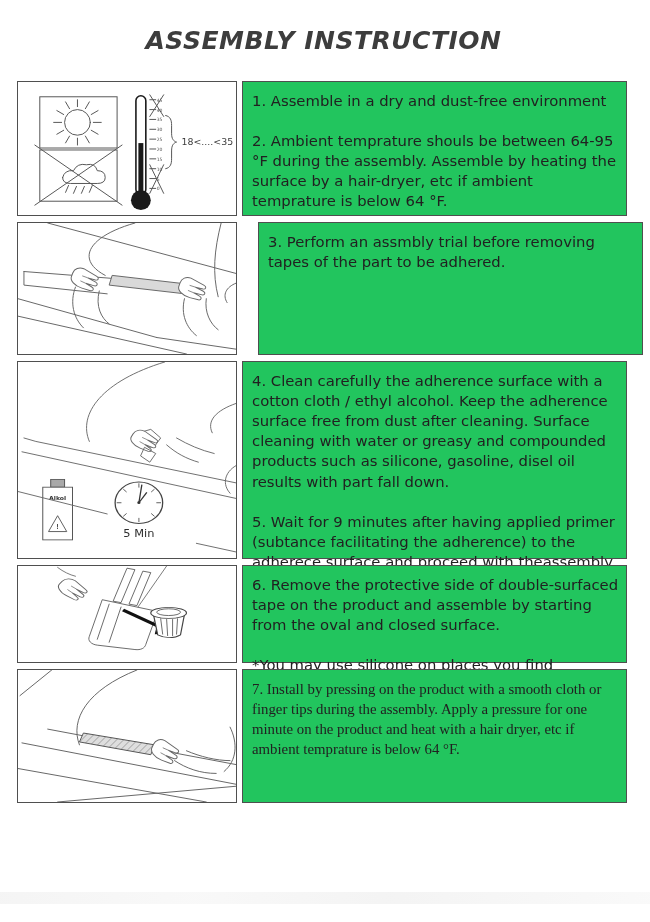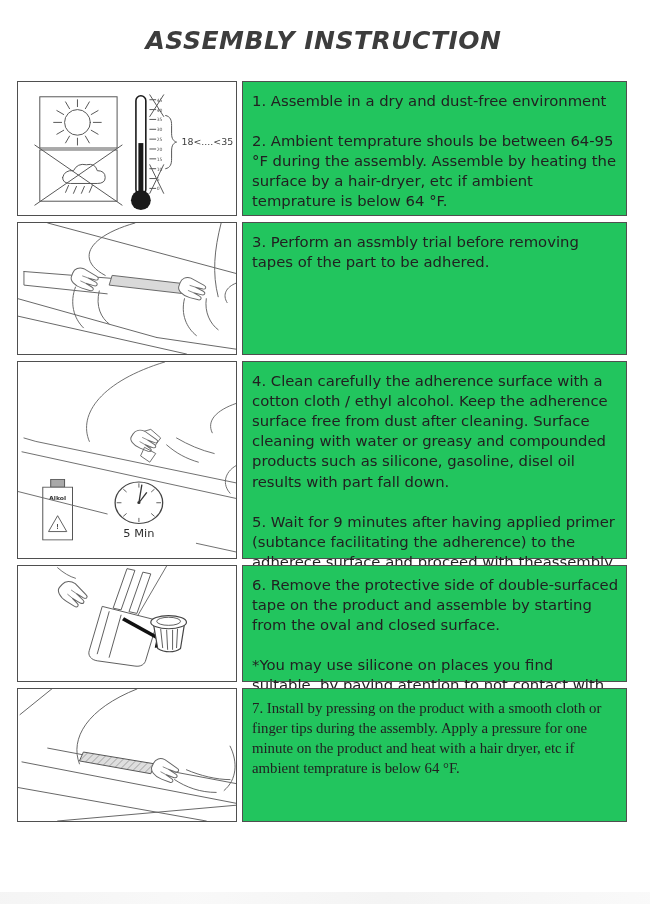--- a/index.html
+++ b/index.html
@@ -18,23 +18,23 @@
   }
   .fig svg{display:block;width:100%;height:100%;}
   .txt{
     width:385px;flex:none;border:1px solid #4f4f4f;background:#22c55e;box-sizing:border-box;
     padding:9px 6px 4px 9px;font-size:14.8px;line-height:1.36;color:#212121;
   }
   .txt p{margin:0 0 20px 0;}
   .txt p:last-child{margin-bottom:0;}
   .r1 .fig,.r1 .txt{height:135px;}
   .r2 .fig,.r2 .txt{height:133px;}
-  .r2 .txt{}
+  .r2 .txt{margin-left:16px;}
   .r3 .fig,.r3 .txt{height:198px;}
-  .r4 .fig,.r4 .txt{height:117px;}
+  .r4 .fig,.r4 .txt{height:98px;}
   .r5 .fig,.r5 .txt{height:134px;font-family:Liberation Serif, serif;}
   .scan-band{
     position:absolute;left:0;bottom:18px;width:100%;height:12px;
     background:linear-gradient(90deg,#f2f2f2,#f7f7f7 30%,#f1f1f1 60%,#f8f8f8);
     opacity:.8;
   }
   .sk{stroke:#666;fill:none;stroke-width:1;stroke-linecap:round;}
   .sk2{stroke:#555;fill:none;stroke-width:1;stroke-linecap:round;}
   .tick-label{font-size:4.6px;fill:#555;font-family:"DejaVu Sans",sans-serif;}
 </style>

